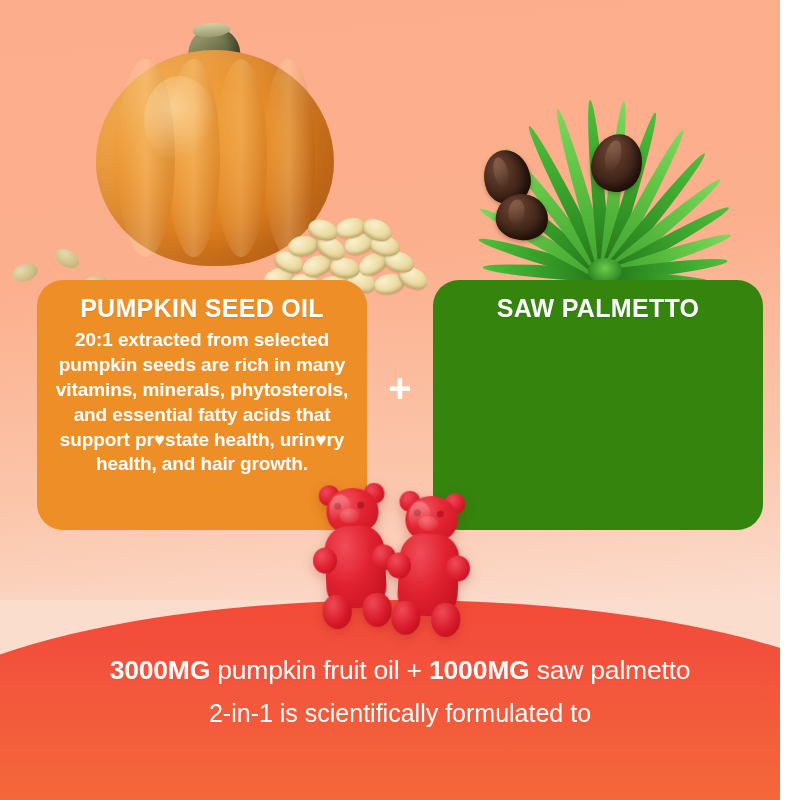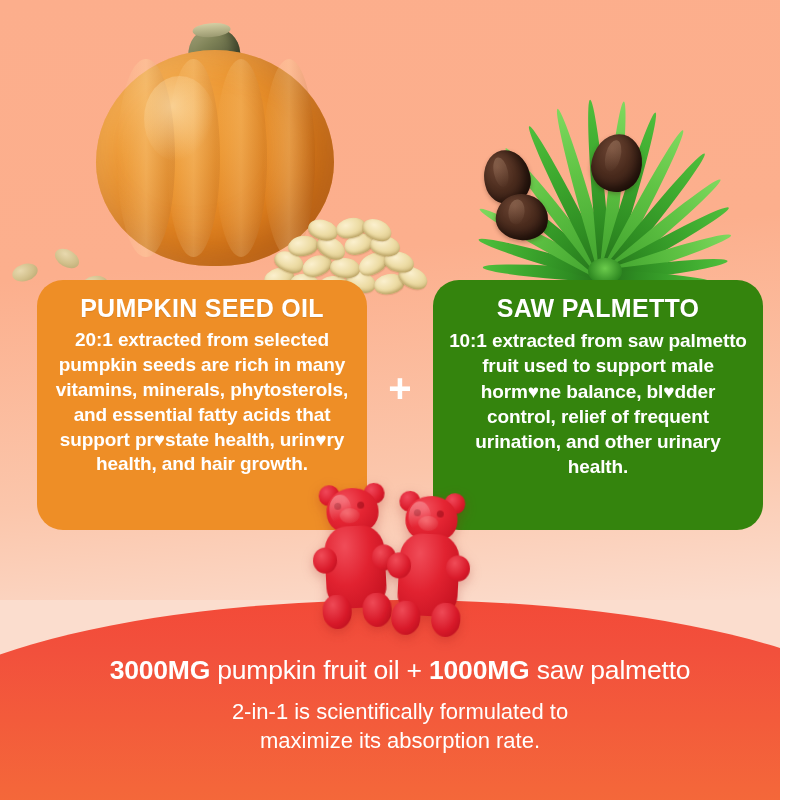--- a/index.html
+++ b/index.html
@@ -195,21 +195,21 @@
   
   .tagline-wrap {
     position:absolute; left:0; top:656px; width:800px; text-align:center; color:#FFFFFF;
   }
   .tagline-main {
     font-size:26.5px; line-height:1.12; letter-spacing:-.2px; font-weight:400;
     white-space:nowrap;
   }
   .tagline-main .mg { font-weight:700; }
   .tagline-sub {
-    margin-top:11px; font-size:22px; line-height:1.34; font-weight:400;
+    margin-top:11px; font-size:25px; line-height:1.34; font-weight:400;
   }
 </style>
 </head>
 <body>
 
 <div id="stage">
 
   <div class="top-bg"></div>
   <div class="bottom-band"></div>
 
@@ -276,21 +276,20 @@
 
   <div class="card card-orange">
     <div class="card-title">PUMPKIN SEED OIL</div>
     <div class="card-body">20:1 extracted from selected pumpkin seeds are rich in many vitamins, minerals, phytosterols, and essential fatty acids that support pr♥state health, urin♥ry health, and hair growth.</div>
   </div>
 
   <div class="plus-sign">+</div>
 
   <div class="card card-green">
     <div class="card-title">SAW PALMETTO</div>
-    <div class="card-body">10:1 extracted from saw palmetto fruit used to support male horm♥ne balance, bl♥dder control, relief of frequent urination, and other urinary health.</div>
   </div>
 
   <div class="gummies">
     <div class="bear bear-l">
       <div class="b-ear l"></div>
         <div class="b-ear r"></div>
       <div class="b-head"></div>
       <div class="b-eye l"></div>
         <div class="b-eye r"></div>
       <div class="b-snout"></div>
@@ -314,17 +313,16 @@
       <div class="b-leg l"></div>
         <div class="b-leg r"></div>
       <div class="b-gloss"></div>
     </div>
   </div>
 
   <div class="tagline-wrap">
     <div class="tagline-main"><span class="mg">3000MG</span><span> pumpkin fruit oil + </span><span class="mg">1000MG</span><span> saw palmetto</span></div>
     <div class="tagline-sub">
       <div>2-in-1 is scientifically formulated to</div>
-      <div>maximize its absorption rate.</div>
     </div>
   </div>
 
 </div>
 
 </body></html>

